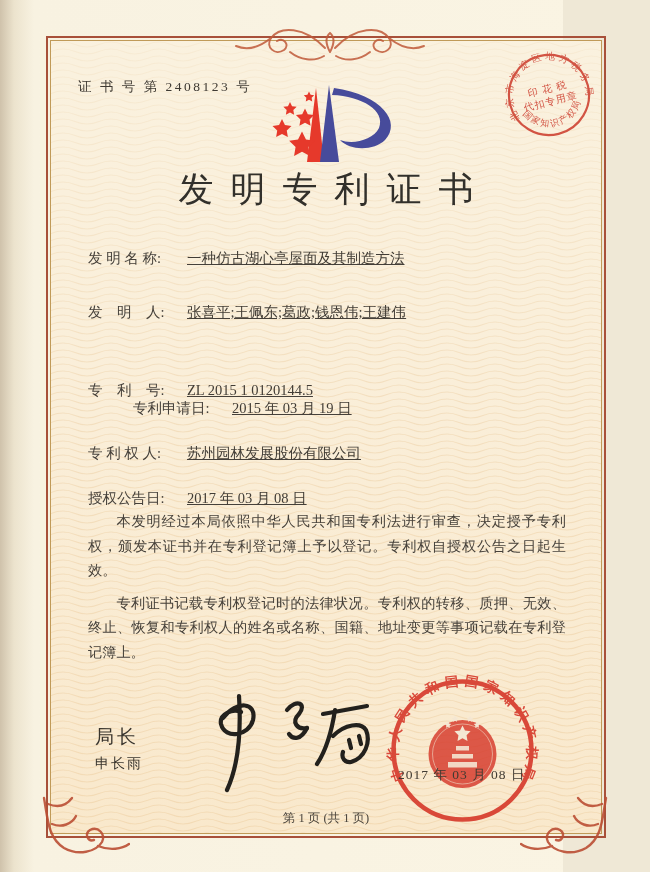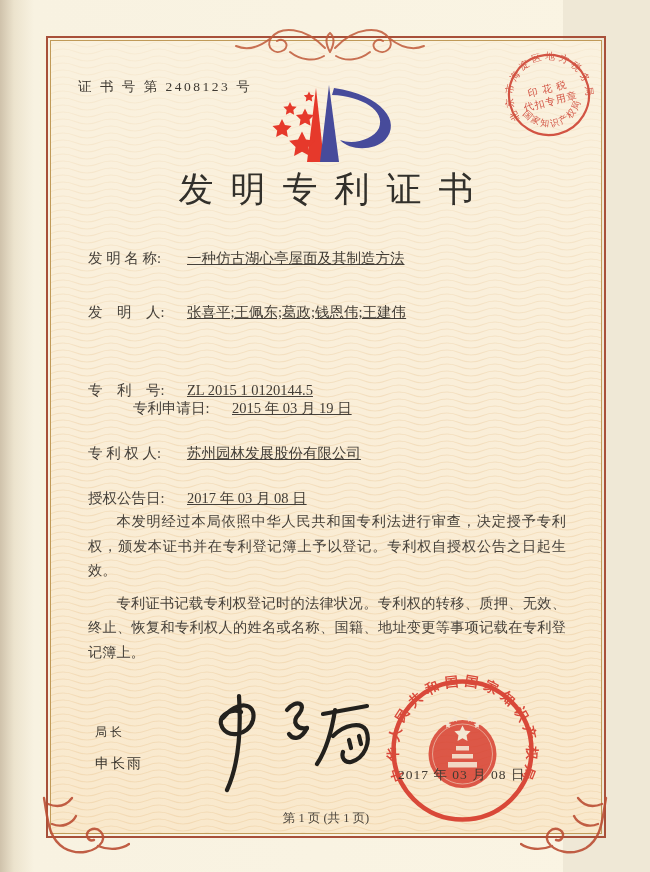--- a/index.html
+++ b/index.html
@@ -21,21 +21,21 @@
   .abs{position:absolute;}
   .cert-number{left:78px;top:78px;font-size:13.5px;letter-spacing:2.5px;color:#3f3a33;}
   .title{left:46px;top:166px;width:560px;text-align:center;font-size:35px;font-weight:normal;
     letter-spacing:17px;text-indent:17px;color:#32302b;}
   .field-row{left:88px;width:480px;font-size:14.5px;color:#45403a;white-space:nowrap;text-decoration:underline;}
   .field-label{display:inline-block;min-width:99px;}
   .field-value{color:#413c35;}
   .paragraphs{left:80px;top:501px;width:494px;font-size:14.2px;line-height:24.5px;
     color:#46413a;text-align:justify;}
   .paragraphs p{margin:8px;text-indent:2em;}
-  .sig-role{left:95px;top:724px;font-size:12px;letter-spacing:3px;color:#38342d;}
+  .sig-role{left:95px;top:724px;font-size:19px;letter-spacing:3px;color:#38342d;}
   .sig-name{left:95px;top:755px;font-size:14px;letter-spacing:2px;color:#38342d;}
   .seal-date{left:398px;top:766px;font-size:13.5px;letter-spacing:1px;color:#403a31;z-index:6;}
   .footer{left:46px;top:810px;width:560px;text-align:center;font-size:12.5px;color:#4a443c;}
   svg{display:block;}
   .logo-svg{left:250px;top:82px;}
   .tax-stamp{left:504px;top:50px;transform:rotate(-14deg);opacity:.92;}
   .seal-svg{left:386px;top:674px;opacity:.9;z-index:5;}
   .sign-svg{left:185px;top:688px;z-index:4;}
   .orn-top{left:230px;top:16px;}
   .orn-bl{left:38px;top:794px;}

